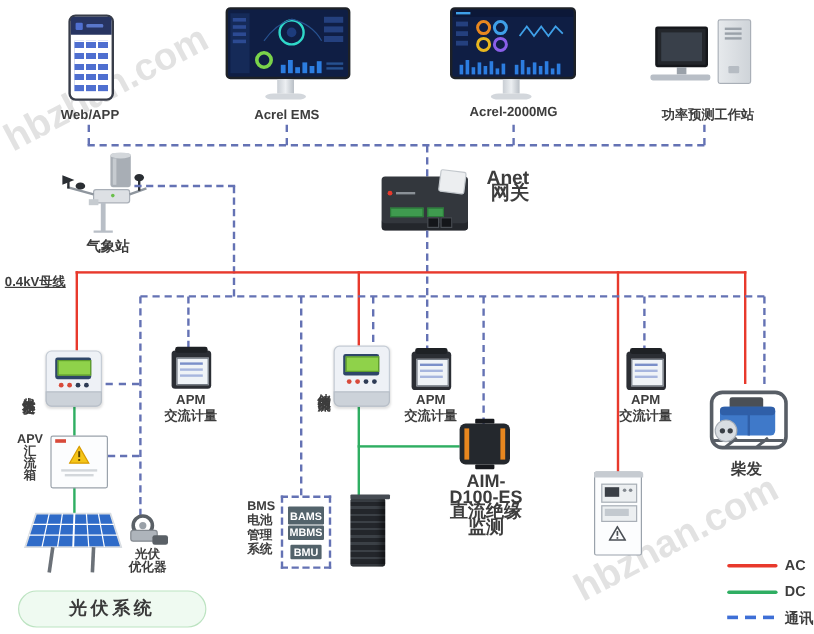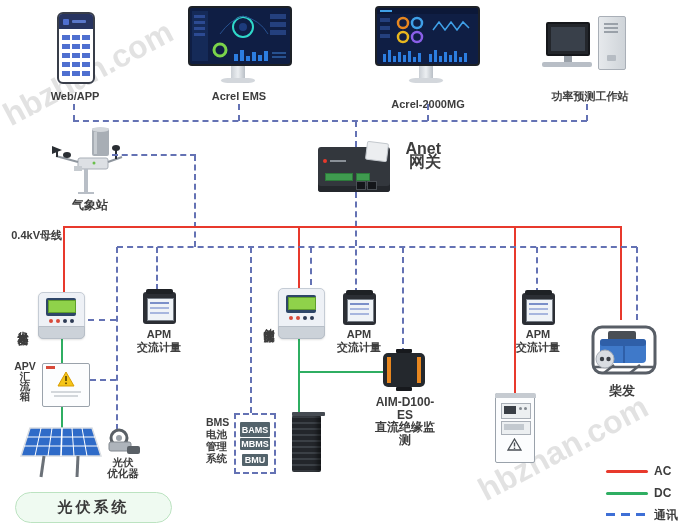--- a/index.html
+++ b/index.html
@@ -143,21 +143,21 @@
           <rect x="67" y="44" width="3" height="10" fill="#2c7de0"></rect>
         <rect x="72" y="47" width="3" height="7" fill="#2c7de0"></rect>
           <rect x="77" y="43" width="3" height="11" fill="#2c7de0"></rect>
         <rect x="82" y="49" width="3" height="5" fill="#2c7de0"></rect>
           <rect x="87" y="45" width="3" height="9" fill="#2c7de0"></rect>
       </svg>
     </div>
     <div class="neck" style="left:44px;top:60px;width:14px;height:12px;"></div>
     <div class="base" style="left:34px;top:72px;width:34px;height:5px;"></div>
   </div>
-  <div class="lbl" style="left:383px;top:98px;width:90px;">Acrel-2000MG</div>
+  <div class="lbl" style="left:383px;top:88px;width:90px;">Acrel-2000MG</div>
 
   <div class="mon2">
       <i></i>
       <b></b>
     </div>
   <div class="kbd"></div>
   <div class="tower">
       <i></i>
       <b></b>
     </div>
@@ -197,21 +197,21 @@
     <line x1="66" y1="23" x2="66" y2="33" stroke="#2a2e33" stroke-width="2"></line>
     <ellipse cx="66" cy="22" rx="4" ry="3" fill="#2a2e33"></ellipse>
     <rect x="24" y="40" width="8" height="5" fill="#c6cbd0"></rect>
     <circle cx="44" cy="37" r="1.5" fill="#6abf4b"></circle>
     <line x1="28" y1="67" x2="44" y2="67" stroke="#b8bec6" stroke-width="2"></line>
   </svg>
   <div class="lbl" style="left:60px;top:199px;width:60px;font-size:12px;">气象站</div>
   <div class="dashH" style="left:112px;top:154px;width:84px;"></div>
   <div class="dashV" style="left:194px;top:155px;height:92px;"></div>
 
-  <div class="lbl" style="left:4px;top:229px;width:58px;text-align:right;">0.4kV母线</div>
+  <div class="lbl" style="left:4px;top:229px;width:58px;text-align:left;text-decoration:underline;">0.4kV母线</div>
   <div class="ac" style="left:63px;top:226px;width:559px;height:2px;"></div>
   <div class="ac" style="left:63px;top:226px;width:2px;height:66px;"></div>
   <div class="ac" style="left:298px;top:226px;width:2px;height:62px;"></div>
   <div class="ac" style="left:514px;top:226px;width:2px;height:167px;"></div>
   <div class="ac" style="left:620px;top:226px;width:2px;height:94px;"></div>
 
   <div class="dashH" style="left:117px;top:246px;width:520px;"></div>
   <div class="dashV" style="left:116px;top:247px;height:183px;"></div>
   <div class="dashH" style="left:88px;top:319px;width:28px;"></div>
   <div class="dashH" style="left:90px;top:379px;width:26px;"></div>
@@ -304,21 +304,21 @@
   </div>
   <div class="lbl ml" style="left:331px;top:328px;width:56px;">APM
 交流计量</div>
 
   <div class="aim">
     <div class="o1"></div>
       <div class="o2"></div>
     <div class="tb" style="top:-4px;"></div>
       <div class="tb" style="bottom:-4px;"></div>
   </div>
-  <div class="lbl ml" style="left:371px;top:396px;width:68px;font-size:12px;line-height:12.5px;">AIM-D100-ES
+  <div class="lbl ml" style="left:371px;top:396px;width:68px;font-size:15px;line-height:12.5px;">AIM-D100-ES
 直流绝缘监测</div>
 
   <div class="lbl ml" style="left:206px;top:416px;width:28px;font-size:10.5px;line-height:12px;text-align:left;">BMS
 电池
 管理
 系统</div>
   <div class="bmsbox">
     <div class="bmsu" style="left:4px;top:7px;width:30px;height:15px;">BAMS</div>
     <div class="bmsu" style="left:4px;top:23px;width:30px;height:12px;">MBMS</div>
     <div class="bmsu" style="left:6px;top:39px;width:26px;height:12px;">BMU</div>

